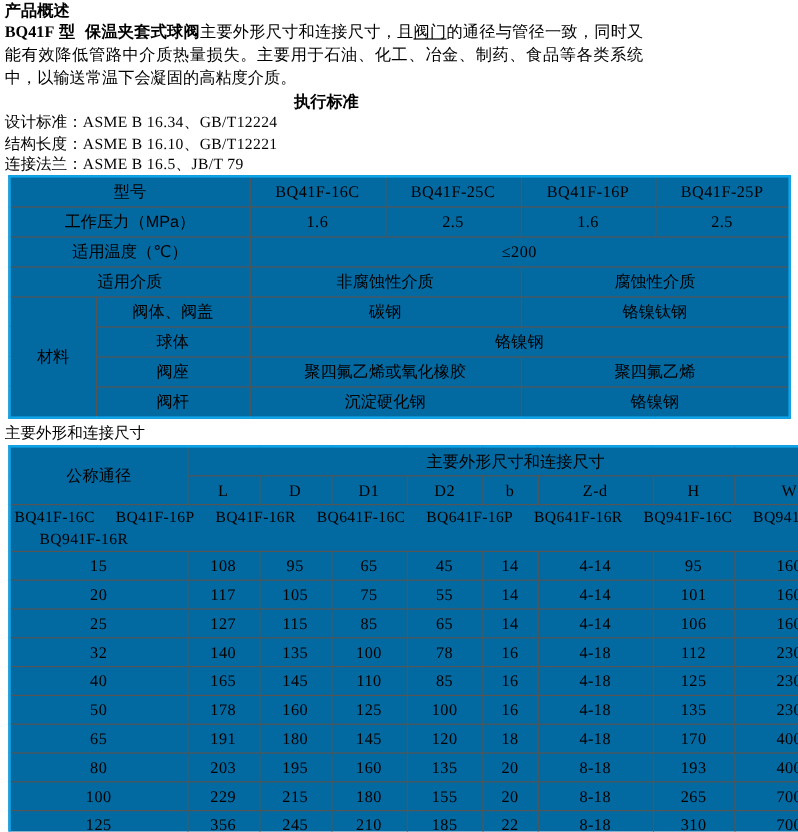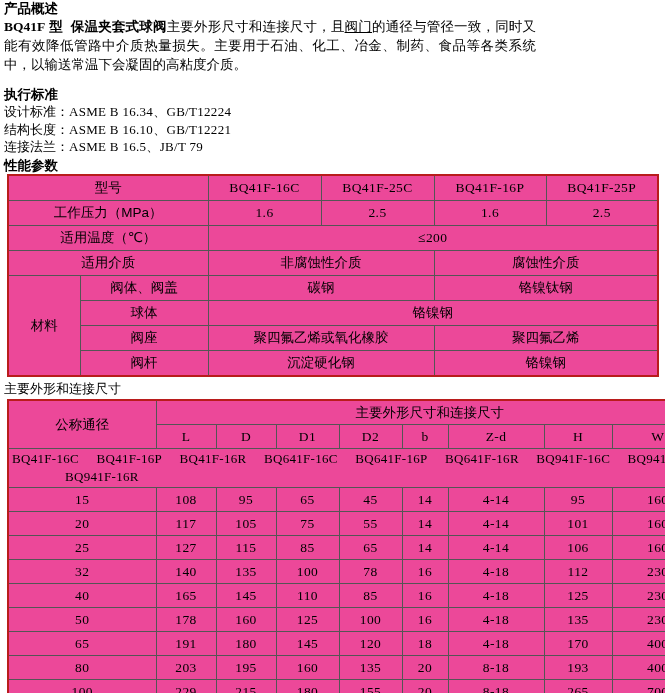--- a/index.html
+++ b/index.html
@@ -64,23 +64,23 @@
     font-family: "Liberation Sans", "DejaVu Sans", sans-serif;
     font-size: 13px;
     line-height: 18px;
     margin: 0 0 1px 4px;
   }
 
   
   table.grid {
     border-collapse: collapse;
     table-layout: fixed;
-    border: 2px solid #b91c1c;
+    border: 2px solid #0ea5e9;
     margin-left: 7px;
-    background: #ec4899;
+    background: #0369a1;
   }
   table.grid td {
     border: 1px solid #555555;
     text-align: center;
     vertical-align: middle;
     font-family: "Liberation Sans", "DejaVu Sans", sans-serif;
     font-size: 13.5px;
     line-height: 15px;
     padding: 2px 2px;
     white-space: nowrap;
@@ -112,43 +112,42 @@
     line-height: 18px;
     padding-top: 1px;
   }
   .models-row1 {
     display: flex;
     justify-content: space-between;
     padding: 0 3px;
   }
   .models-row2 {
     text-align: center;
-    padding-left: 56px;
+    padding-left: 24px;
   }
   .dn-head {
     font-family: "Liberation Sans", "DejaVu Sans", sans-serif;
     font-size: 13.5px;
   }
 </style>
 </head>
 <body>
 
 <div class="page">
 
   <div class="sec-heading">产品概述</div>
 
   <p class="intro"><span class="model">BQ41F</span>&nbsp;<span class="bold">型</span>&nbsp;&nbsp;<span class="bold">保温夹套式球阀</span><span>主要外形尺寸和连接尺寸，且</span><span class="ul">阀门</span><span>的通径与管径一致，同时又能有效降低管路中介质热量损失。主要用于石油、化工、冶金、制药、食品等各类系统中，以输送常温下会凝固的高粘度介质。</span></p>
 
-  <div class="sec-heading" style="margin-top:12px;">执行标准</div>
+  <div class="sec-heading" style="margin-top:2px;text-align:center;">执行标准</div>
 
   <div class="std-line"><span>设计标准：</span><span class="val">ASME B 16.34、GB/T12224</span></div>
   <div class="std-line"><span>结构长度：</span><span class="val">ASME B 16.10、GB/T12221</span></div>
   <div class="std-line"><span>连接法兰：</span><span class="val">ASME B 16.5、JB/T 79</span></div>
 
-  <div class="sec-heading" style="margin-top:1px;">性能参数</div>
 
   <table class="grid" id="perf-table">
     <colgroup>
       <col style="width:72px">
       <col style="width:128px">
       <col style="width:113px">
       <col style="width:113px">
       <col style="width:112px">
       <col style="width:112px">
     </colgroup>

